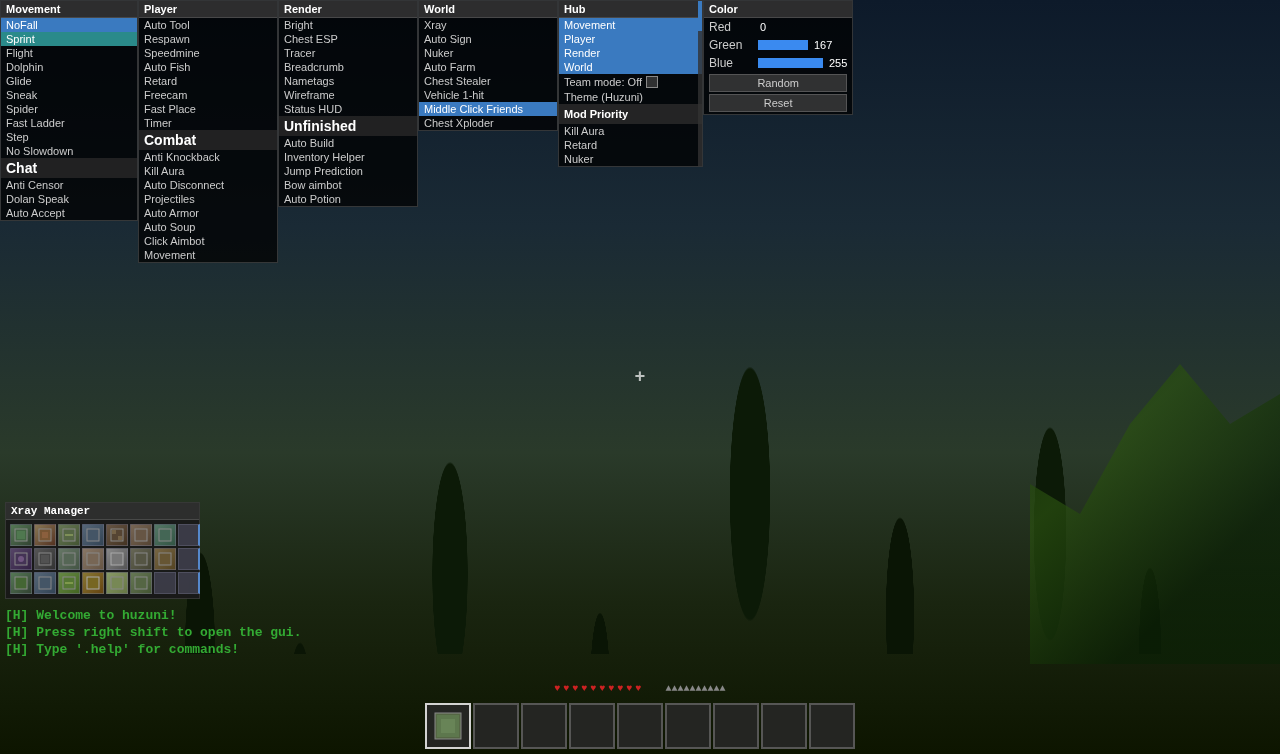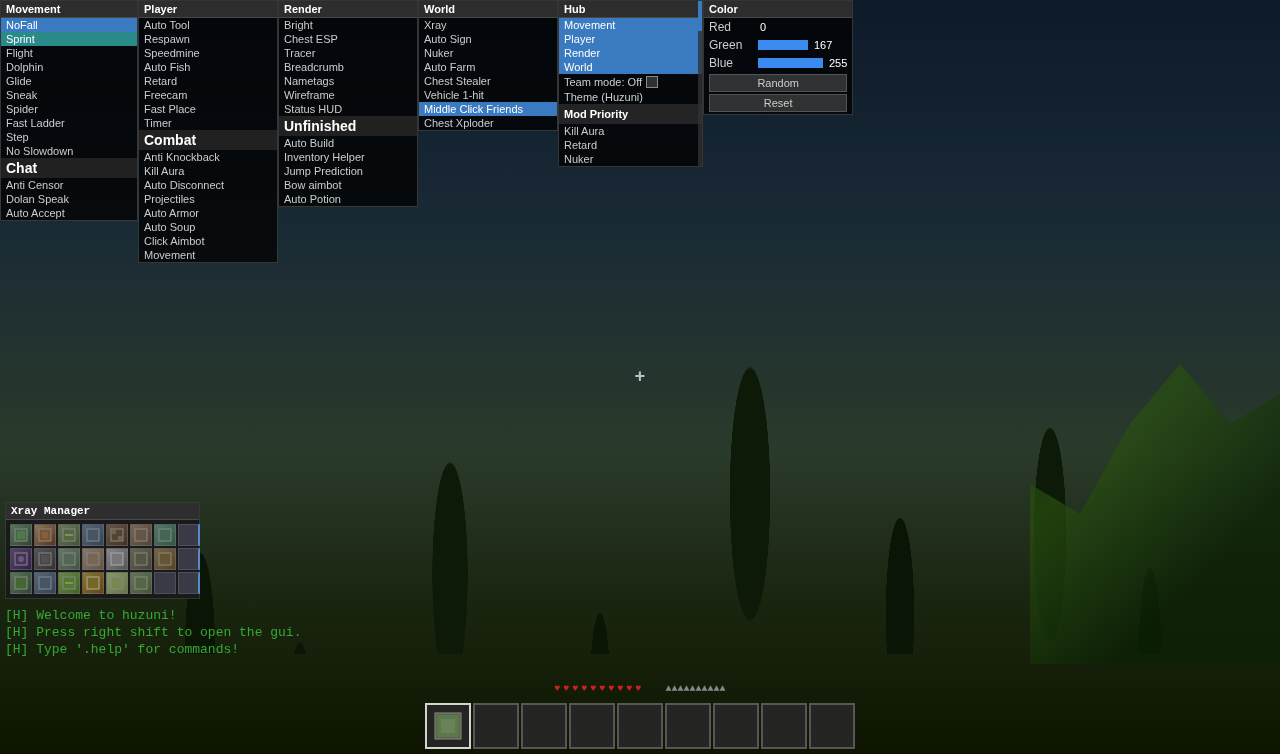--- a/index.html
+++ b/index.html
@@ -188,20 +188,21 @@
       font-size: 13px;
     }
 
     .chat-line {
       display: flex;
       align-items: center;
       margin-bottom: 2px;
     }
     .chat-text {
       color: #aaaaaa;
+      font-weight: bold;
     }
 
     
     .hotbar {
       position: absolute;
       bottom: 5px;
       left: 50%;
       transform: translateX(-50%);
       z-index: 10;
       display: flex;

